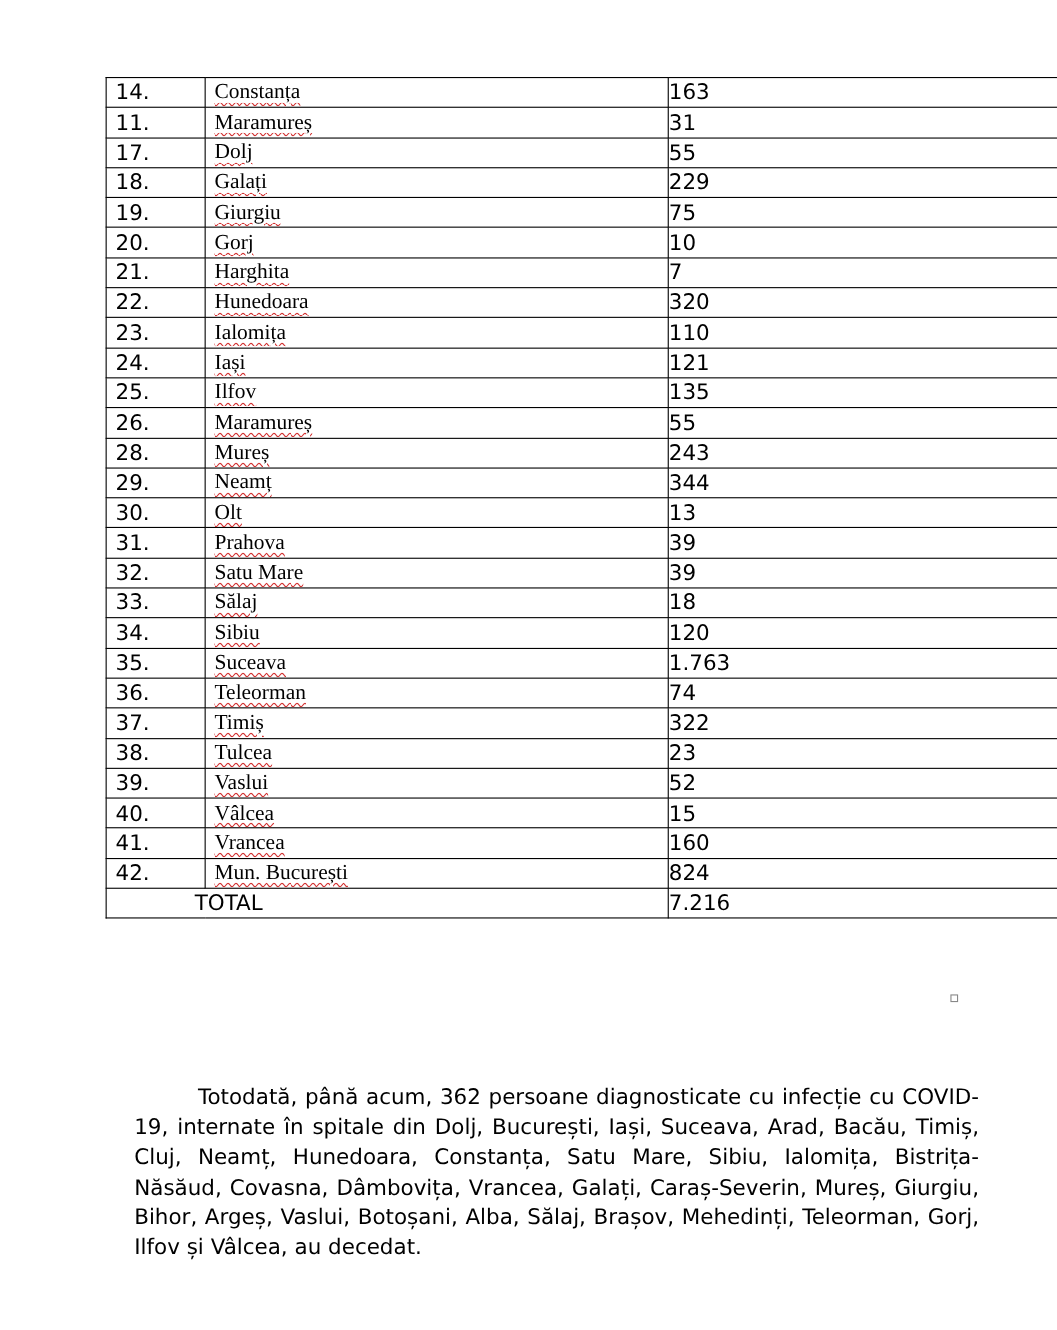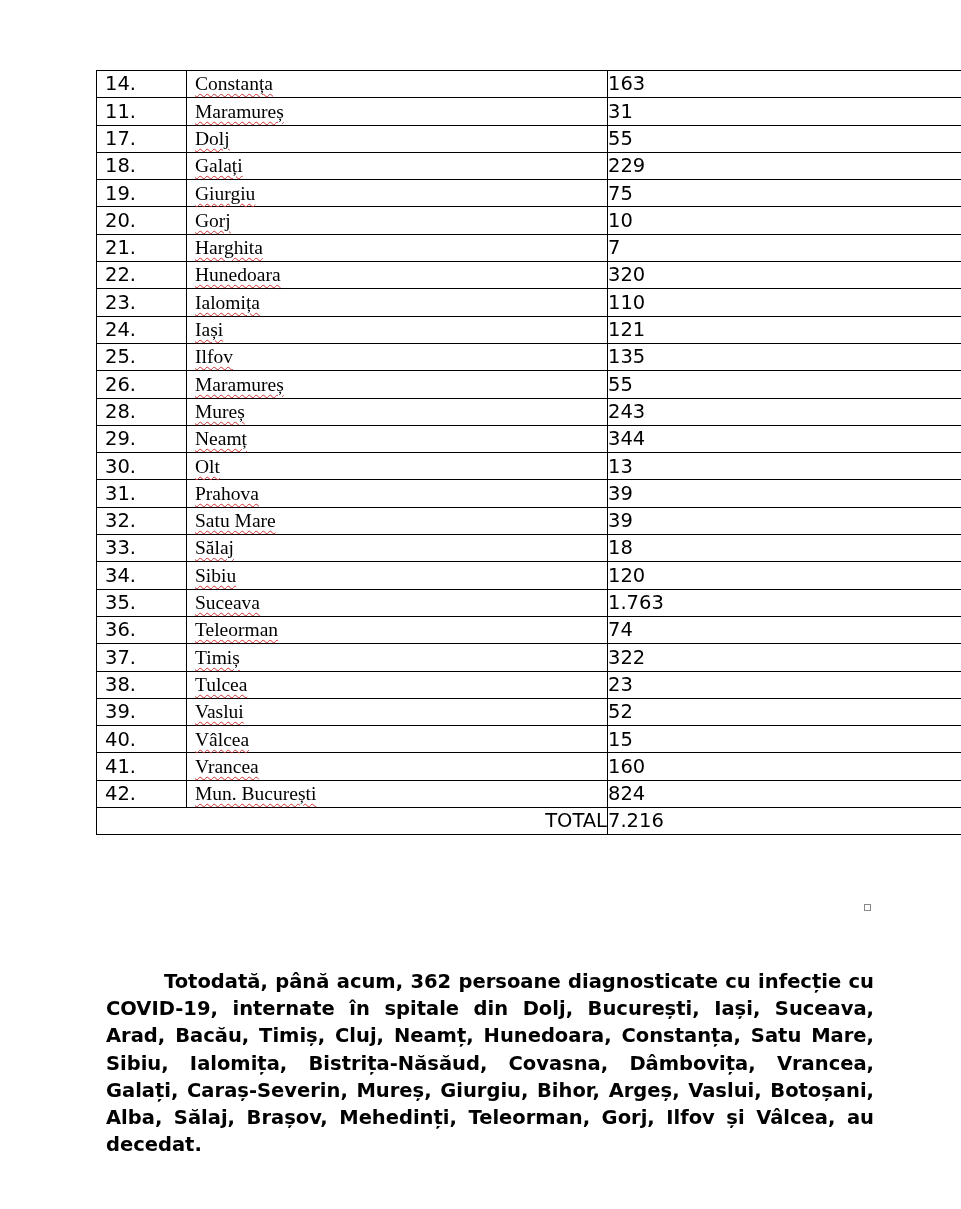--- a/index.html
+++ b/index.html
@@ -45,21 +45,21 @@
     }
     td.col-name {
       width: 421px;
       padding-left: 8px !important;
       box-sizing: border-box;
       font-family: Liberation Serif, serif;
     }
     td.col-val {
     }
     td.total-label {
-      text-align: right;
+      text-align: left;
       padding-left: 80px !important;
     }
     .spell {
       text-decoration: underline wavy #d23030;
       text-decoration-thickness: 1px;
       text-underline-offset: 3px;
     }
     .resize-handle {
       position: absolute;
       left: 864px;
@@ -71,22 +71,21 @@
     }
     .paragraph {
       position: absolute;
       left: 106px;
       top: 968px;
       width: 768px;
       font-size: 19.5px;
       line-height: 27.2px;
       text-align: justify;
       text-indent: 58px;
-      margin: 0;
-      font-weight: bold;
+      margin: 16px;
     }
   </style>
 </head>
 <body>
 
 <div class="page">
   <table class="data-table">
     <tbody id="table-body">
     <tr>
           <td class="col-num">14.</td>

